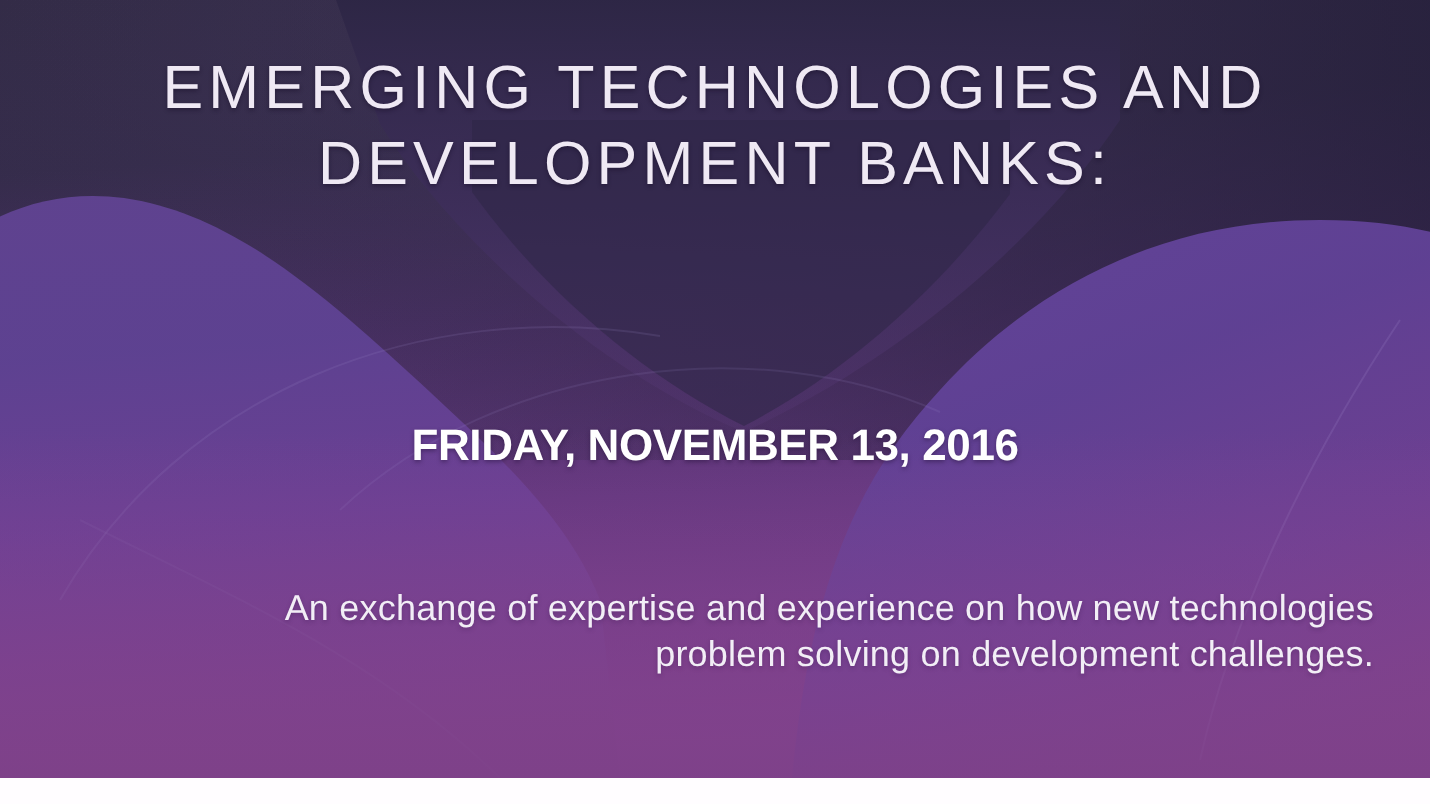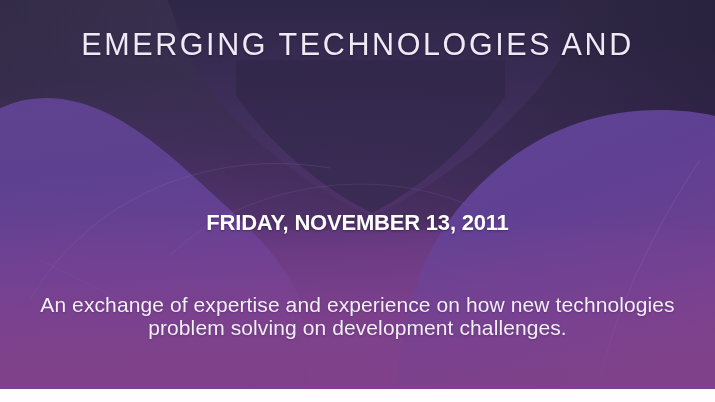--- a/index.html
+++ b/index.html
@@ -103,25 +103,26 @@
     left: 28px;
     top: 293px;
     width: 659px;
     text-align: center;
   }
   .desc-line {
     display: block;
     color: #f2eef6;
     font-family: "Liberation Sans", sans-serif;
     font-weight: 400;
-    font-size: 21px;
+    font-size: 18px;
     line-height: 23px;
     letter-spacing: 0.1px;
     white-space: nowrap;
     text-shadow: 0 1px 2px rgba(60,25,80,0.35);
+    text-align: right;
   }
 </style>
 </head>
 <body>
 
 <div id="banner">
 
   <div id="artwork">
     <svg id="bg-svg" viewBox="0 0 715 389" preserveAspectRatio="none">
       <defs>
@@ -209,24 +210,25 @@
       <rect x="0" y="215" width="715" height="174" fill="url(#bottomWash)"></rect>
     </svg>
   </div>
 
   <div id="white-strip"></div>
 
   <div id="content">
 
     <div class="title-block">
       <span class="title-line">EMERGING TECHNOLOGIES AND</span>
+      <span class="title-line">DEVELOPMENT BANKS:</span>
     </div>
 
     <div class="date-block">
-      <span class="date-line">FRIDAY, NOVEMBER 13, 2011</span>
+      <span class="date-line">FRIDAY, NOVEMBER 13, 2016</span>
     </div>
 
     <div class="desc-block">
       <span class="desc-line">An exchange of expertise and experience on how new technologies</span>
       <span class="desc-line">problem solving on development challenges.</span>
     </div>
 
   </div>
 </div>
 

